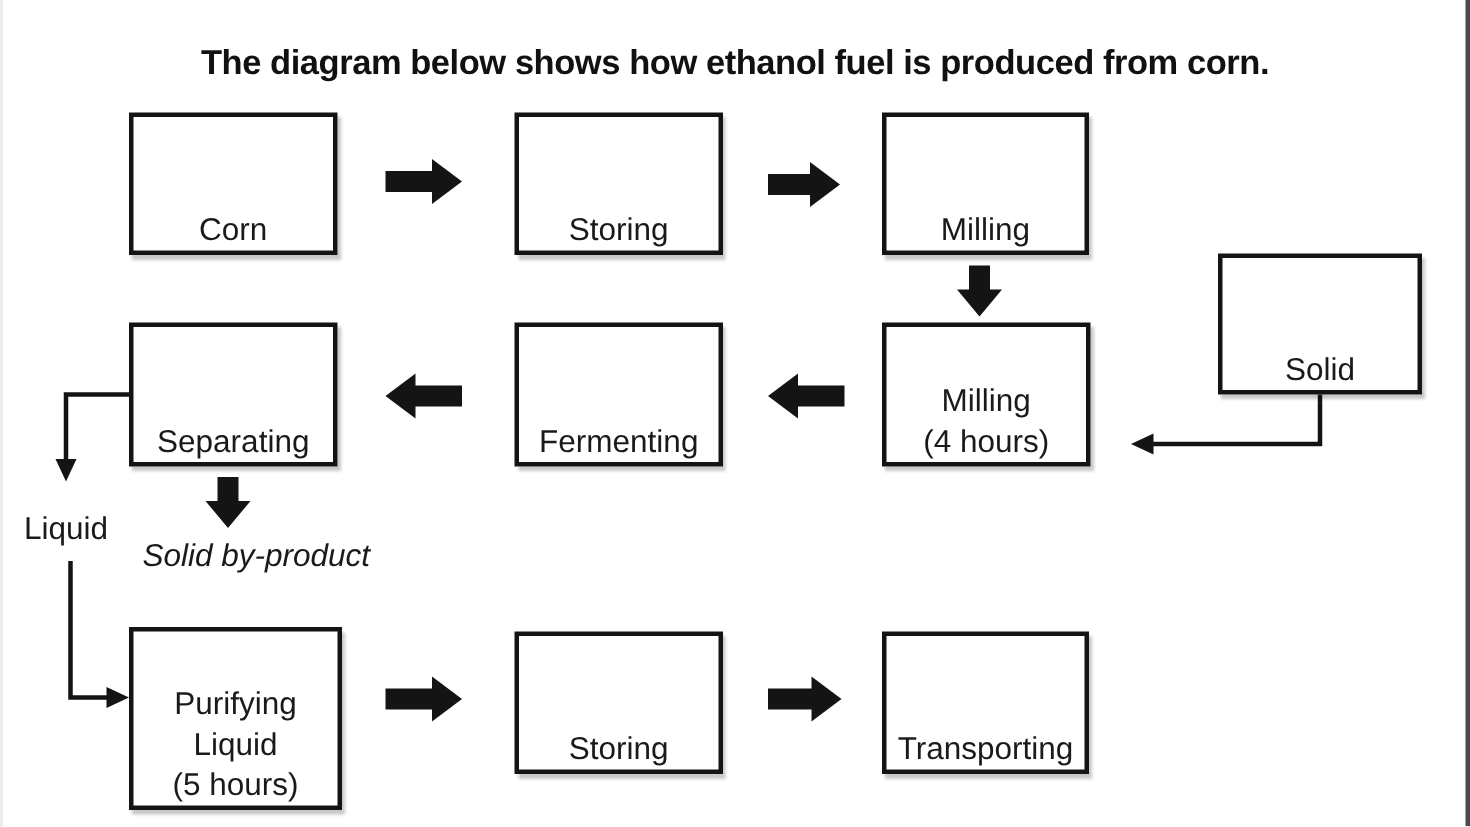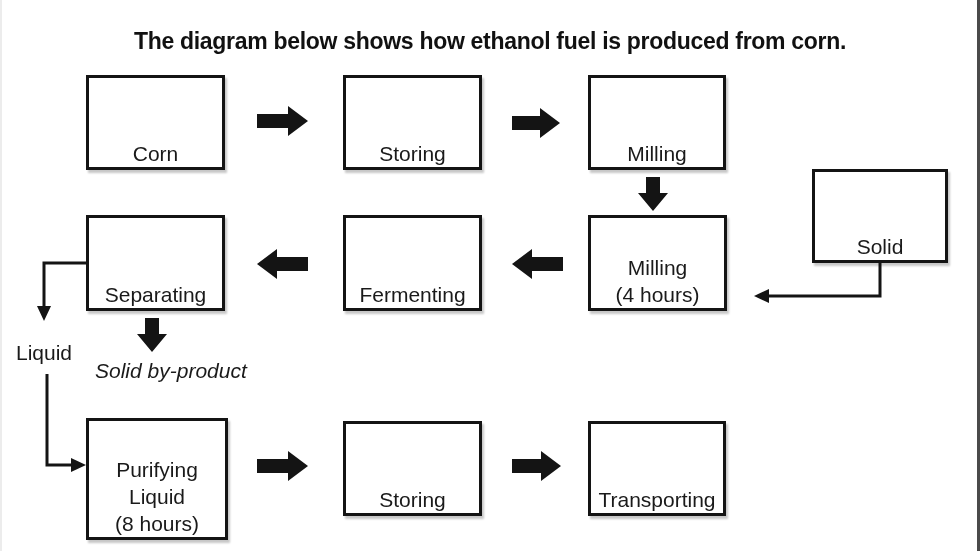--- a/index.html
+++ b/index.html
@@ -119,21 +119,21 @@
   </div>
 
   <div class="box box-cooking">
     <div>Milling</div>
     <div>(4 hours)</div>
   </div>
 
   <div class="box box-purifying">
     <div>Purifying</div>
     <div>Liquid</div>
-    <div>(8 hours)</div>
+    <div>(5 hours)</div>
   </div>
 
   <div class="box box-storing2">
     <div>Storing</div>
   </div>
 
   <div class="box box-transporting">
     <div>Transporting</div>
   </div>
 

